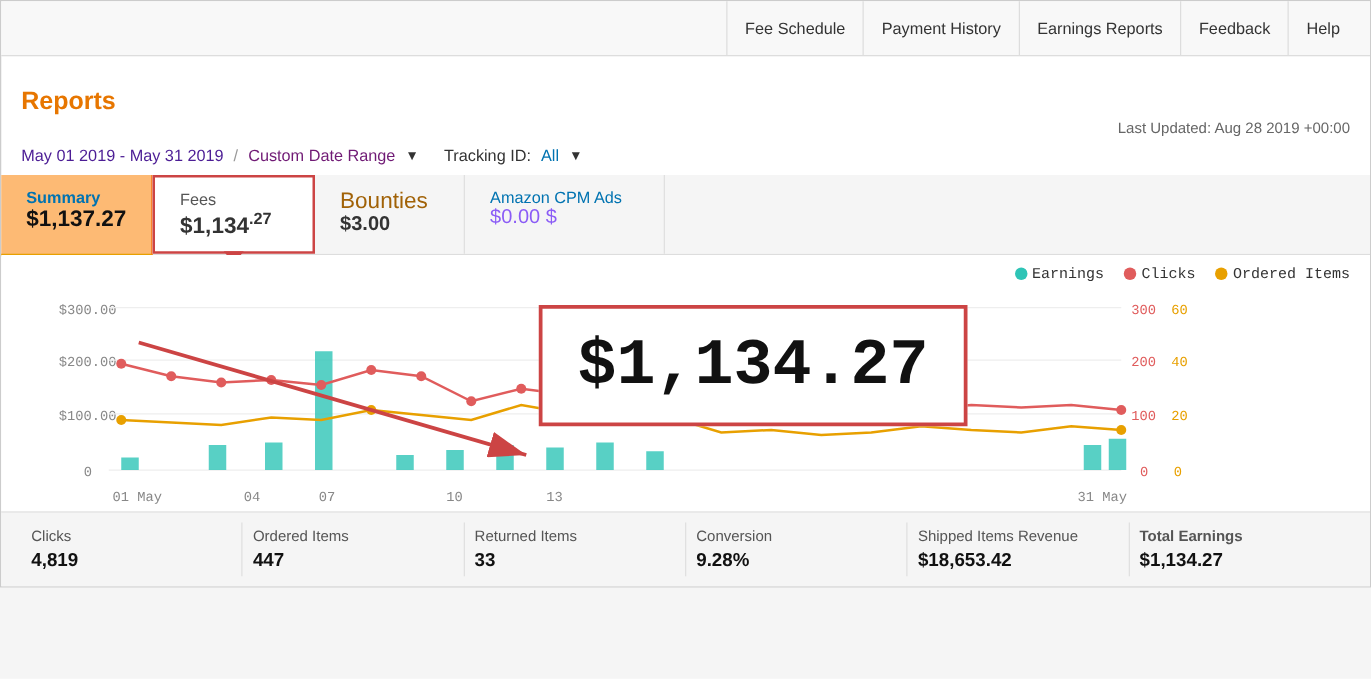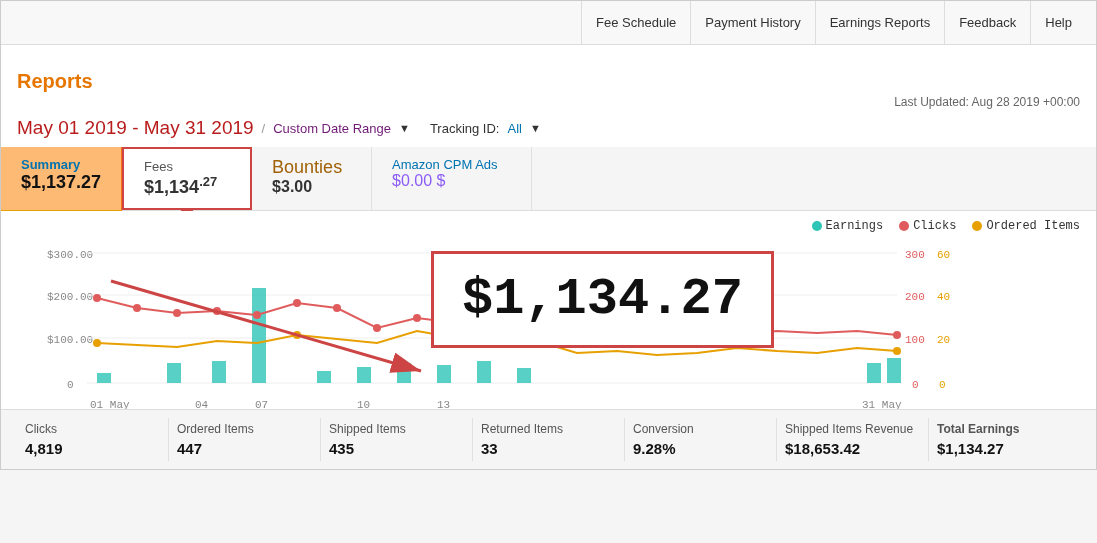--- a/index.html
+++ b/index.html
@@ -11,21 +11,21 @@
     .top-nav { background: #f8f8f8; border-bottom: 1px solid #ddd; display: flex; align-items: center; justify-content: flex-end; padding: 0 10px; height: 44px; flex-shrink: 0; }
     .nav-item { padding: 10px 14px; cursor: pointer; font-size: 13px; color: #333; border-left: 1px solid #ddd; height: 100%; display: flex; align-items: center; }
     
     
     .title-bar { padding: 8px 16px 4px 16px; display: flex; align-items: center; justify-content: space-between; flex-shrink: 0; }
     .reports-title { color: #e77600; font-size: 20px; font-weight: bold; }
     .last-updated { font-size: 12px; color: #666; margin-top: 42px; }
     
     
     .filter-bar { padding: 4px 16px 8px 16px; display: flex; align-items: center; gap: 8px; flex-shrink: 0; }
-    .date-range { font-size: 19px; color: #b91c1c; }
+    .date-range { font-size: 13px; color: #4c1d95; }
     .custom-date { color: #701a75; cursor: pointer; text-decoration: none; }
     .dropdown-arrow { font-size: 11px; color: #333; }
     .separator { color: #999; }
     .tracking-all { color: #0073b1; cursor: pointer; }
     .tab-summary { padding: 10px 20px; color: #0073b1; font-weight: bold; cursor: pointer; background: #fdba74; border-right: 1px solid #f97316; border-bottom: 2px solid #e8a000; margin-bottom: -2px; font-size: 13px; }
     .fees-tab { background: #fff; border: 2px solid #c44; padding: 10px 20px; cursor: pointer; font-size: 13px; position: relative; }
     .fees-tab .fees-label { color: #555; font-size: 13px; }
     .fees-tab .fees-value { color: #333; font-size: 18px; font-weight: bold; }
     .bounties-tab { padding: 10px 20px; cursor: pointer; background: #f5f5f5; border-right: 1px solid #e0e0e0; }
     .bounties-tab .b-label { color: #a16207; font-size: 18px; }
@@ -215,24 +215,20 @@
   <div class="stats-bar">
     <div class="stat-col">
       <div class="stat-label">Clicks</div>
       <div class="stat-value">4,819</div>
     </div>
     <div class="stat-col">
       <div class="stat-label">Ordered Items</div>
       <div class="stat-value">447</div>
     </div>
     <div class="stat-col">
-      <div class="stat-label">Shipped Items</div>
-      <div class="stat-value">435</div>
-    </div>
-    <div class="stat-col">
       <div class="stat-label">Returned Items</div>
       <div class="stat-value">33</div>
     </div>
     <div class="stat-col">
       <div class="stat-label">Conversion</div>
       <div class="stat-value">9.28%</div>
     </div>
     <div class="stat-col">
       <div class="stat-label">Shipped Items Revenue</div>
       <div class="stat-value">$18,653.42</div>

